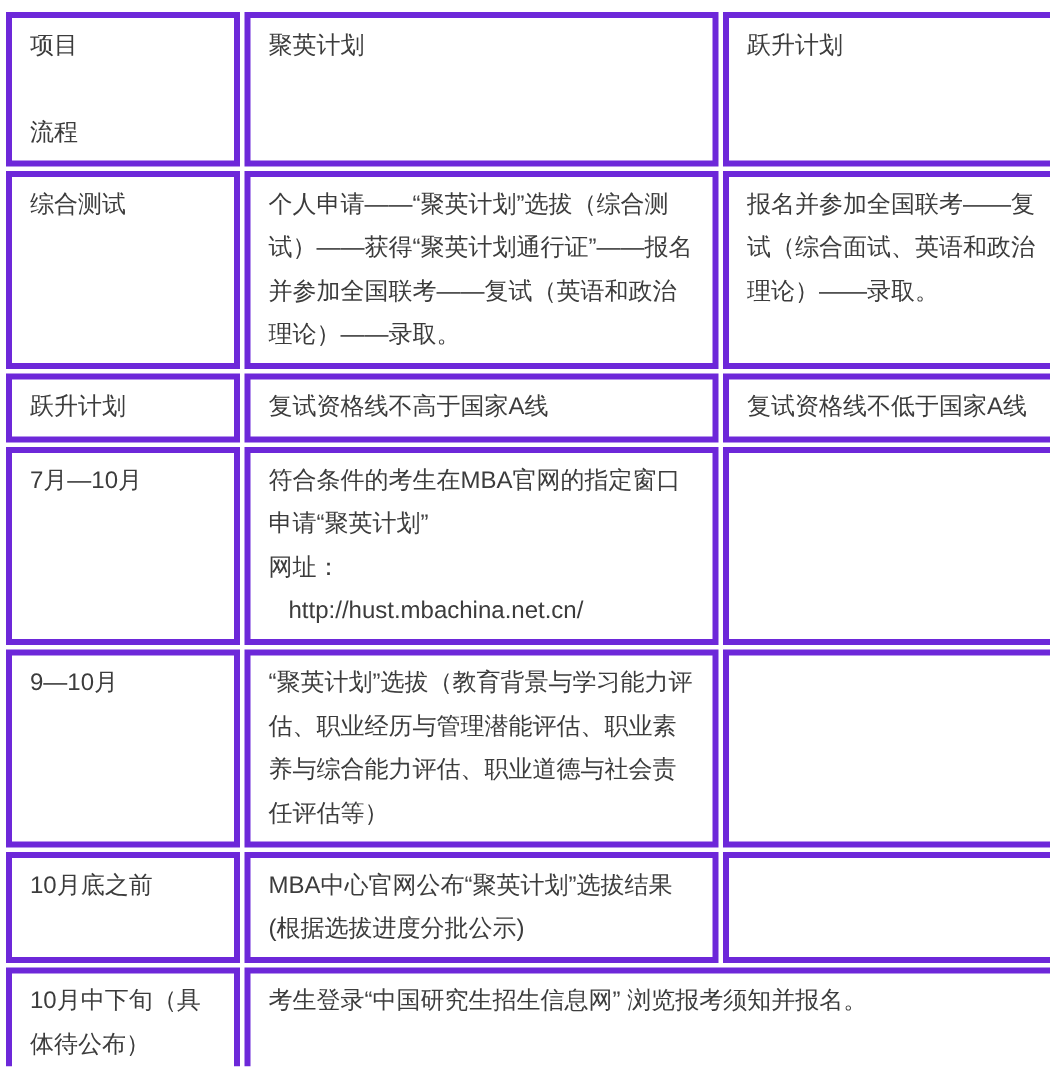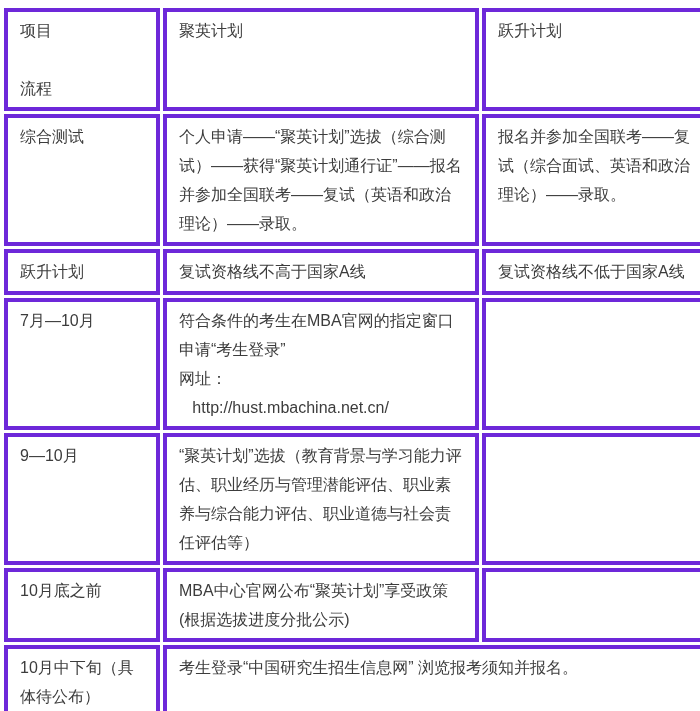--- a/index.html
+++ b/index.html
@@ -73,33 +73,33 @@
         <td>个人申请——“聚英计划”选拔（综合测试）——获得“聚英计划通行证”——报名并参加全国联考——复试（英语和政治理论）——录取。</td>
         <td>报名并参加全国联考——复试（综合面试、英语和政治理论）——录取。</td>
       </tr>
       <tr class="r3">
         <td>跃升计划</td>
         <td>复试资格线不高于国家A线</td>
         <td>复试资格线不低于国家A线</td>
       </tr>
       <tr class="r4">
         <td>7月—10月</td>
-        <td>符合条件的考生在MBA官网的指定窗口申请“考生登录”
+        <td>符合条件的考生在MBA官网的指定窗口申请“聚英计划”
 网址：
    http://hust.mbachina.net.cn/</td>
         <td></td>
       </tr>
       <tr class="r5">
         <td>9—10月</td>
         <td>“聚英计划”选拔（教育背景与学习能力评估、职业经历与管理潜能评估、职业素养与综合能力评估、职业道德与社会责任评估等）</td>
         <td></td>
       </tr>
       <tr class="r6">
         <td>10月底之前</td>
-        <td>MBA中心官网公布“聚英计划”享受政策
+        <td>MBA中心官网公布“聚英计划”选拔结果
 (根据选拔进度分批公示)</td>
         <td></td>
       </tr>
       <tr class="r7">
         <td>10月中下旬（具体待公布）</td>
         <td colspan="2">考生登录“中国研究生招生信息网” 浏览报考须知并报名。
 
 公网网址：http：//yz.chsi.com.cn
 
 教育网址：http：//yz.chsi.cn</td>

